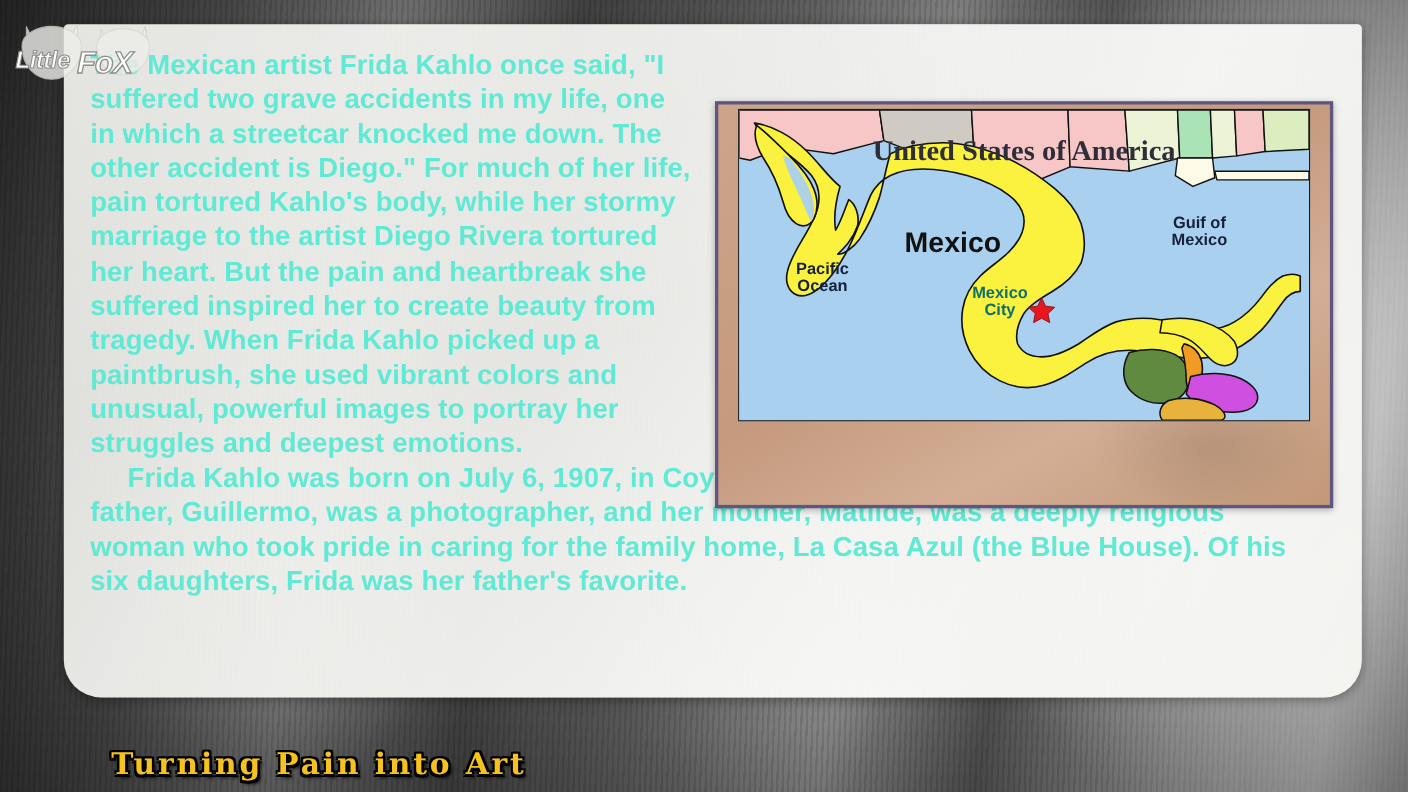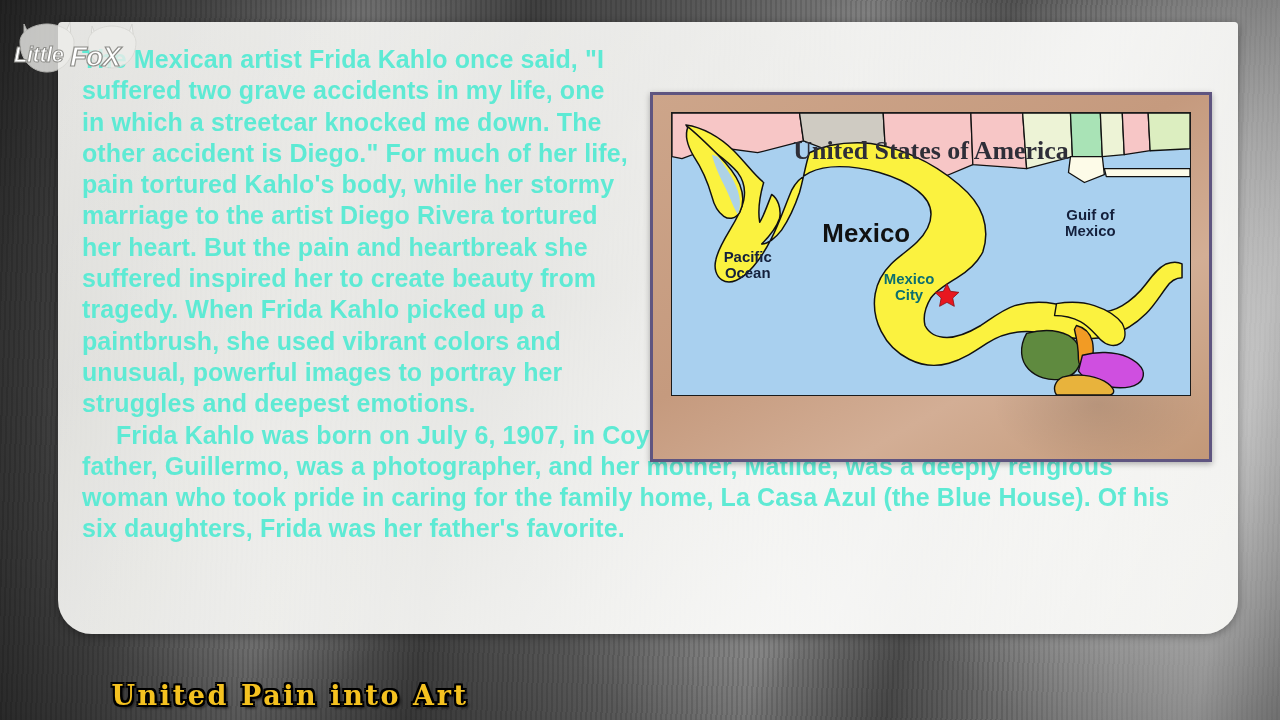--- a/index.html
+++ b/index.html
@@ -71,21 +71,21 @@
     padding:3px;
     z-index:5;
     box-shadow:0 2px 6px rgba(0,0,0,.30);
   }
   #map-matte{
     width:100%; height:100%;
     background:
       radial-gradient(ellipse 120px 80px at 18% 22%, rgba(255,255,255,.22), rgba(255,255,255,0) 70%),
       radial-gradient(ellipse 150px 90px at 80% 85%, rgba(0,0,0,.10), rgba(0,0,0,0) 70%),
       linear-gradient(150deg,#cda58a 0%,#c59a7e 45%,#d3ae95 70%,#c29878 100%);
-    padding:17px 18px 0 18px;
+    padding:4px 18px 0 18px;
     position:relative;
   }
   #map-canvas{
     width:100%; height:284px;
     border:1.6px solid #1a1a1a;
     background:#a9d0ef;
     position:relative;
     overflow:hidden;
   }
   #map-canvas svg{ display:block; width:100%; height:100%; }
@@ -267,15 +267,15 @@
         <text x="238" y="188" text-anchor="middle" font-family="Liberation Sans, sans-serif" font-size="15" font-weight="bold" fill="#0d6f6f">City</text>
 
         <path d="M276 172 l3.6 7.6 8.4 1 -6.2 5.8 1.6 8.3 -7.4 -4 -7.4 4 1.6 -8.3 -6.2 -5.8 8.4 -1 Z" fill="#e8171f" stroke="#8a0c10" stroke-width="0.8"></path>
       </svg>
     </div>
   </div>
 </div>
 
 <div id="title-bar">
   <div id="title-text">
-    <span id="title-line-2">United Pain into Art</span>
+    <span id="title-line-2">Turning Pain into Art</span>
   </div>
 </div>
 
 </body></html>

